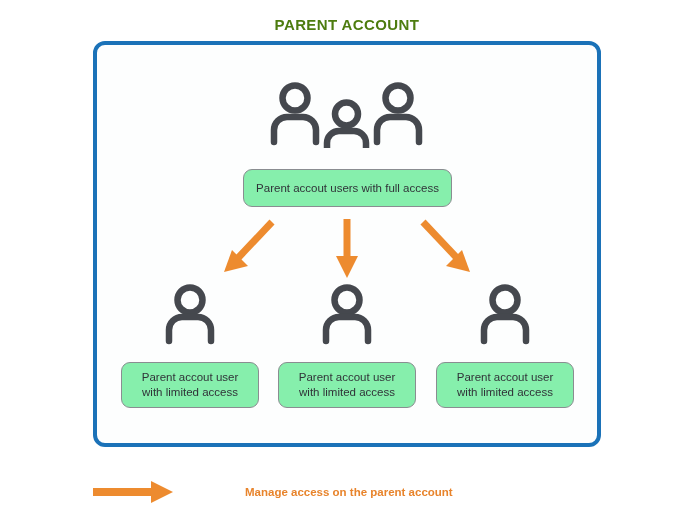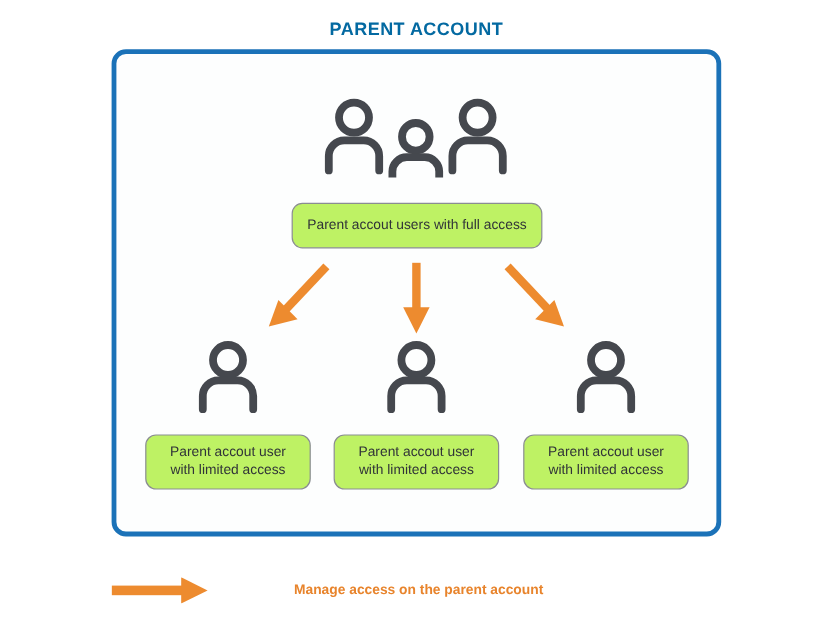--- a/index.html
+++ b/index.html
@@ -19,21 +19,21 @@
   
   .page-title {
     position: absolute;
     left: 0;
     top: 16px;
     width: 694px;
     text-align: center;
     font-size: 15px;
     font-weight: bold;
     letter-spacing: 0.4px;
-    color: #0369a1;
+    color: #4d7c0f;
   }
 
   
   .account-panel {
     position: absolute;
     left: 93px;
     top: 41px;
     width: 508px;
     height: 406px;
     box-sizing: border-box;
@@ -60,21 +60,21 @@
   .icon-parent-3 { left: 475px; top: 283px; }
 
   .group-icons svg, .single-icon svg { display: block; }
 
   
   .text-box {
     position: absolute;
     box-sizing: border-box;
     border: 1.3px solid #8a8d91;
     border-radius: 9px;
-    background: #bef264;
+    background: #86efac;
     color: #303338;
     font-size: 11.5px;
     line-height: 15px;
     text-align: center;
     display: flex;
     align-items: center;
     justify-content: center;
     padding: 0 6px;
   }
   .box-full-access {

